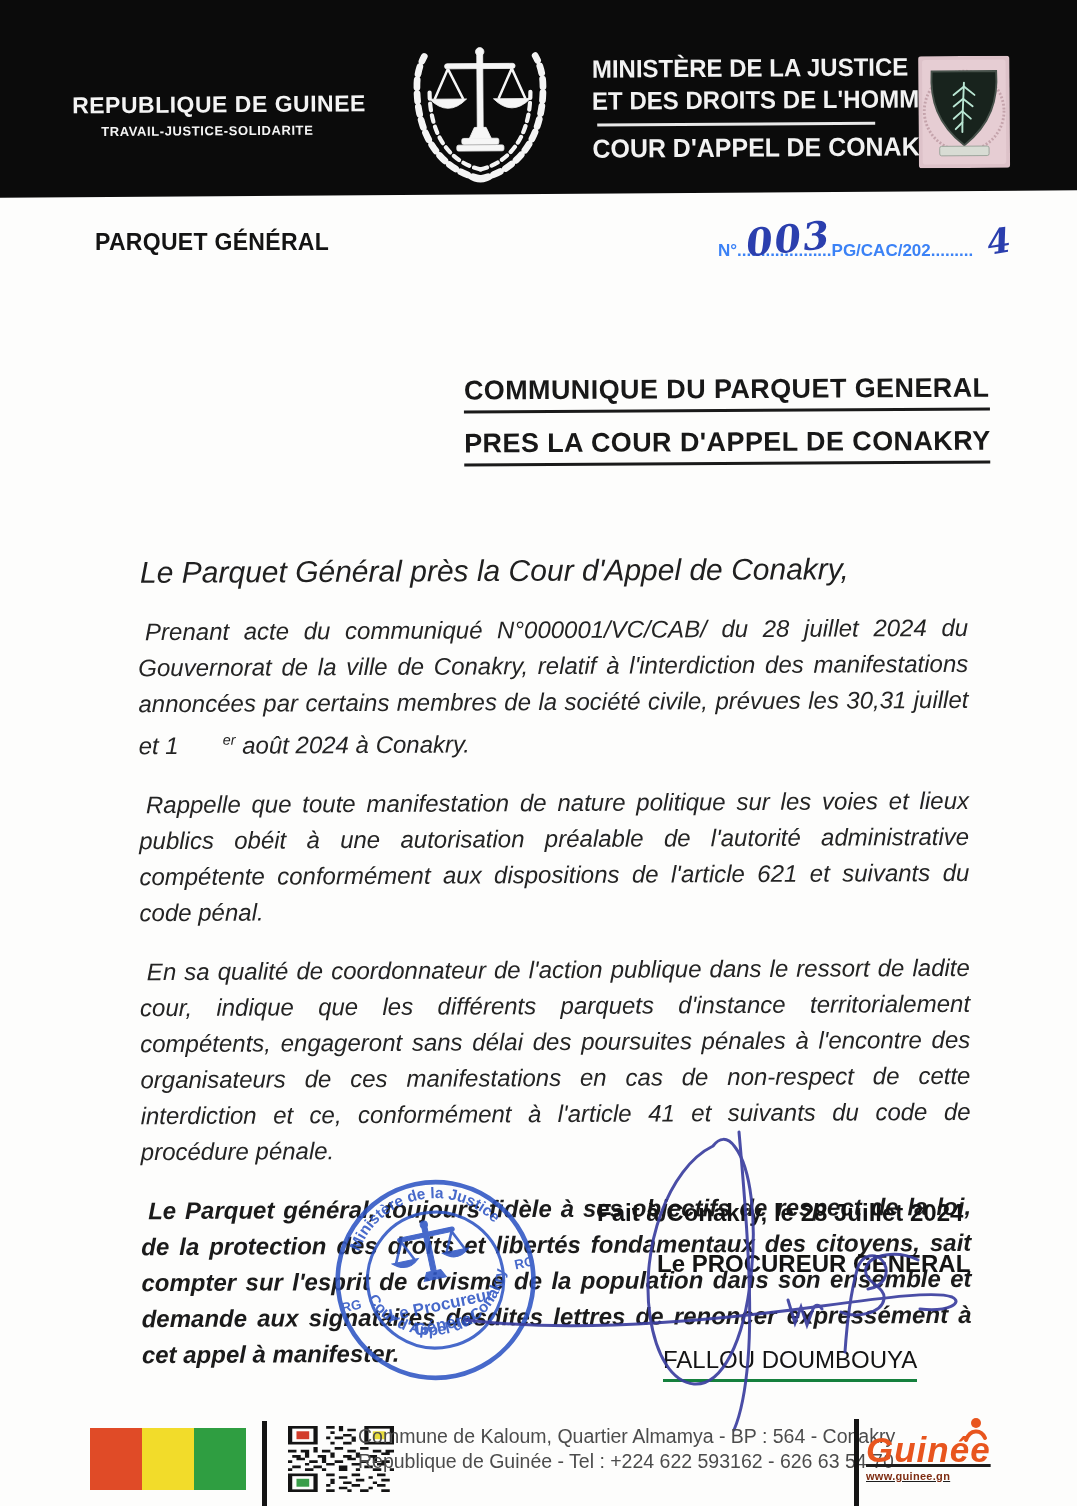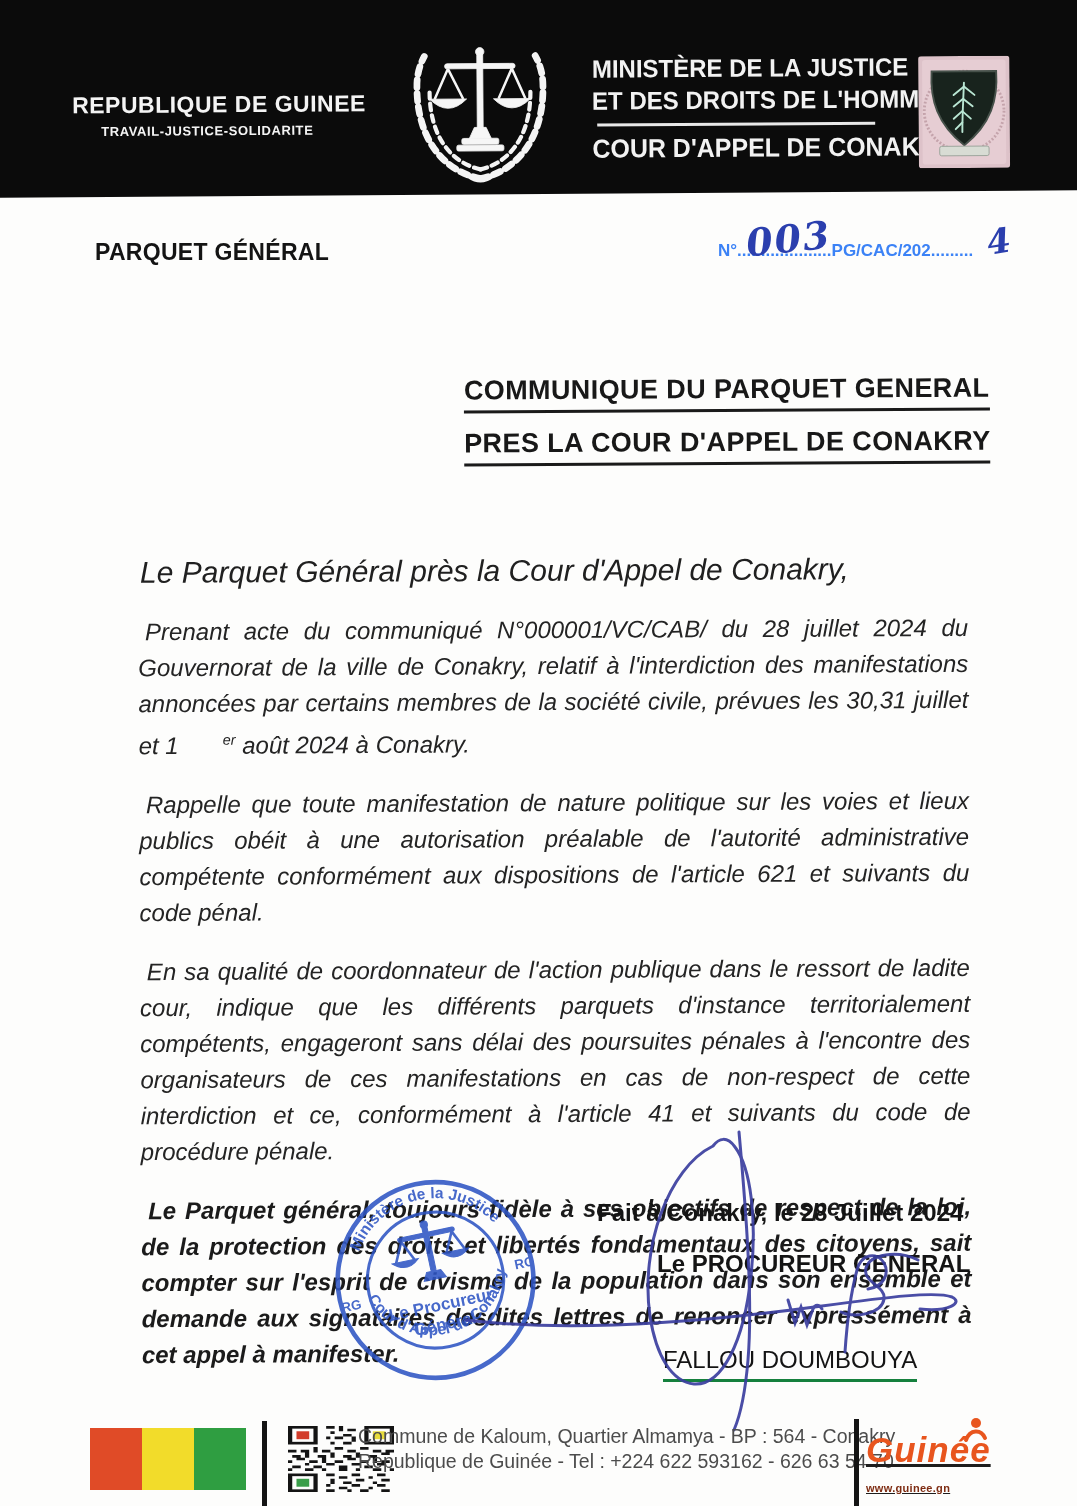--- a/index.html
+++ b/index.html
@@ -12,21 +12,21 @@
   .banner-left .rep{font-size:23px;font-weight:bold;letter-spacing:.5px;white-space:nowrap;}
   .banner-left .motto{font-size:13px;font-weight:bold;letter-spacing:.6px;margin-top:5px;white-space:nowrap;}
   .banner-scales{position:absolute;left:406px;top:32px;}
   .banner-right{position:absolute;left:596px;top:62px;width:300px;text-align:center;color:#f2f2f2;}
   .banner-right .m1{font-size:25px;font-weight:bold;white-space:nowrap;transform:scaleX(.96);}
   .banner-right .m2{font-size:25px;font-weight:bold;white-space:nowrap;margin-top:3px;transform:scaleX(.96);}
   .banner-right .rule{width:278px;height:3px;background:#e8e8e8;margin:8px auto 7px;}
   .banner-right .m3{font-size:26px;font-weight:bold;white-space:nowrap;transform:scaleX(.96);}
   .banner-emblem{position:absolute;left:928px;top:66px;}
   
-  .ref-office{position:absolute;left:95px;top:239px;font-size:23px;font-weight:bold;letter-spacing:.3px;color:#141414;}
+  .ref-office{position:absolute;left:95px;top:229px;font-size:23px;font-weight:bold;letter-spacing:.3px;color:#141414;}
   .ref-number{position:absolute;left:718px;top:241px;font-size:17px;font-weight:bold;color:#3b82f6;white-space:nowrap;}
   .handwrite{position:absolute;font-family:"DejaVu Serif",serif;font-style:italic;font-weight:bold;color:#2b3fae;}
   .hw-num{left:746px;top:216px;font-size:38px;transform:rotate(-6deg);letter-spacing:2px;}
   .hw-year{left:987px;top:221px;font-size:34px;transform:rotate(-9deg);}
   
   .title-block{position:absolute;left:464px;top:374px;transform:rotate(-0.3deg);}
   .title-line{display:table;font-size:27px;font-weight:bold;letter-spacing:.4px;color:#181818;
               border-bottom:3px solid #1a1a1a;padding-bottom:4px;white-space:nowrap;}
   .title-line + .title-line{margin-top:15px;}
   
@@ -47,21 +47,21 @@
   
   .flag{position:absolute;left:90px;top:1428px;width:156px;height:62px;display:flex;}
   .flag div{flex:1;}
   .f-div1{position:absolute;left:262px;top:1421px;width:5px;height:85px;background:#141414;}
   .f-div2{position:absolute;left:854px;top:1419px;width:5px;height:87px;background:#141414;}
   .qr{position:absolute;left:288px;top:1426px;}
   .address{position:absolute;left:358px;top:1424px;width:490px;text-align:center;font-size:19.5px;
            color:#4c4c4c;line-height:25px;white-space:nowrap;}
   .brand{position:absolute;left:866px;top:1430px;width:172px;text-align:left;text-decoration:underline;}
   .brand-text{font-size:35px;font-weight:bold;font-style:italic;color:#e8551e;letter-spacing:1px;}
-  .brand-url{font-size:11px;font-weight:bold;color:#7e2c12;margin-top:12px;letter-spacing:.3px;}
+  .brand-url{font-size:11px;font-weight:bold;color:#7e2c12;margin-top:0px;letter-spacing:.3px;}
   .brand-person{position:absolute;left:96px;top:-13px;}
 </style>
 </head>
 <body>
 
 <div class="page">
 
   <div class="banner">
     <div class="banner-left">
       <div class="rep">REPUBLIQUE DE GUINEE</div>

